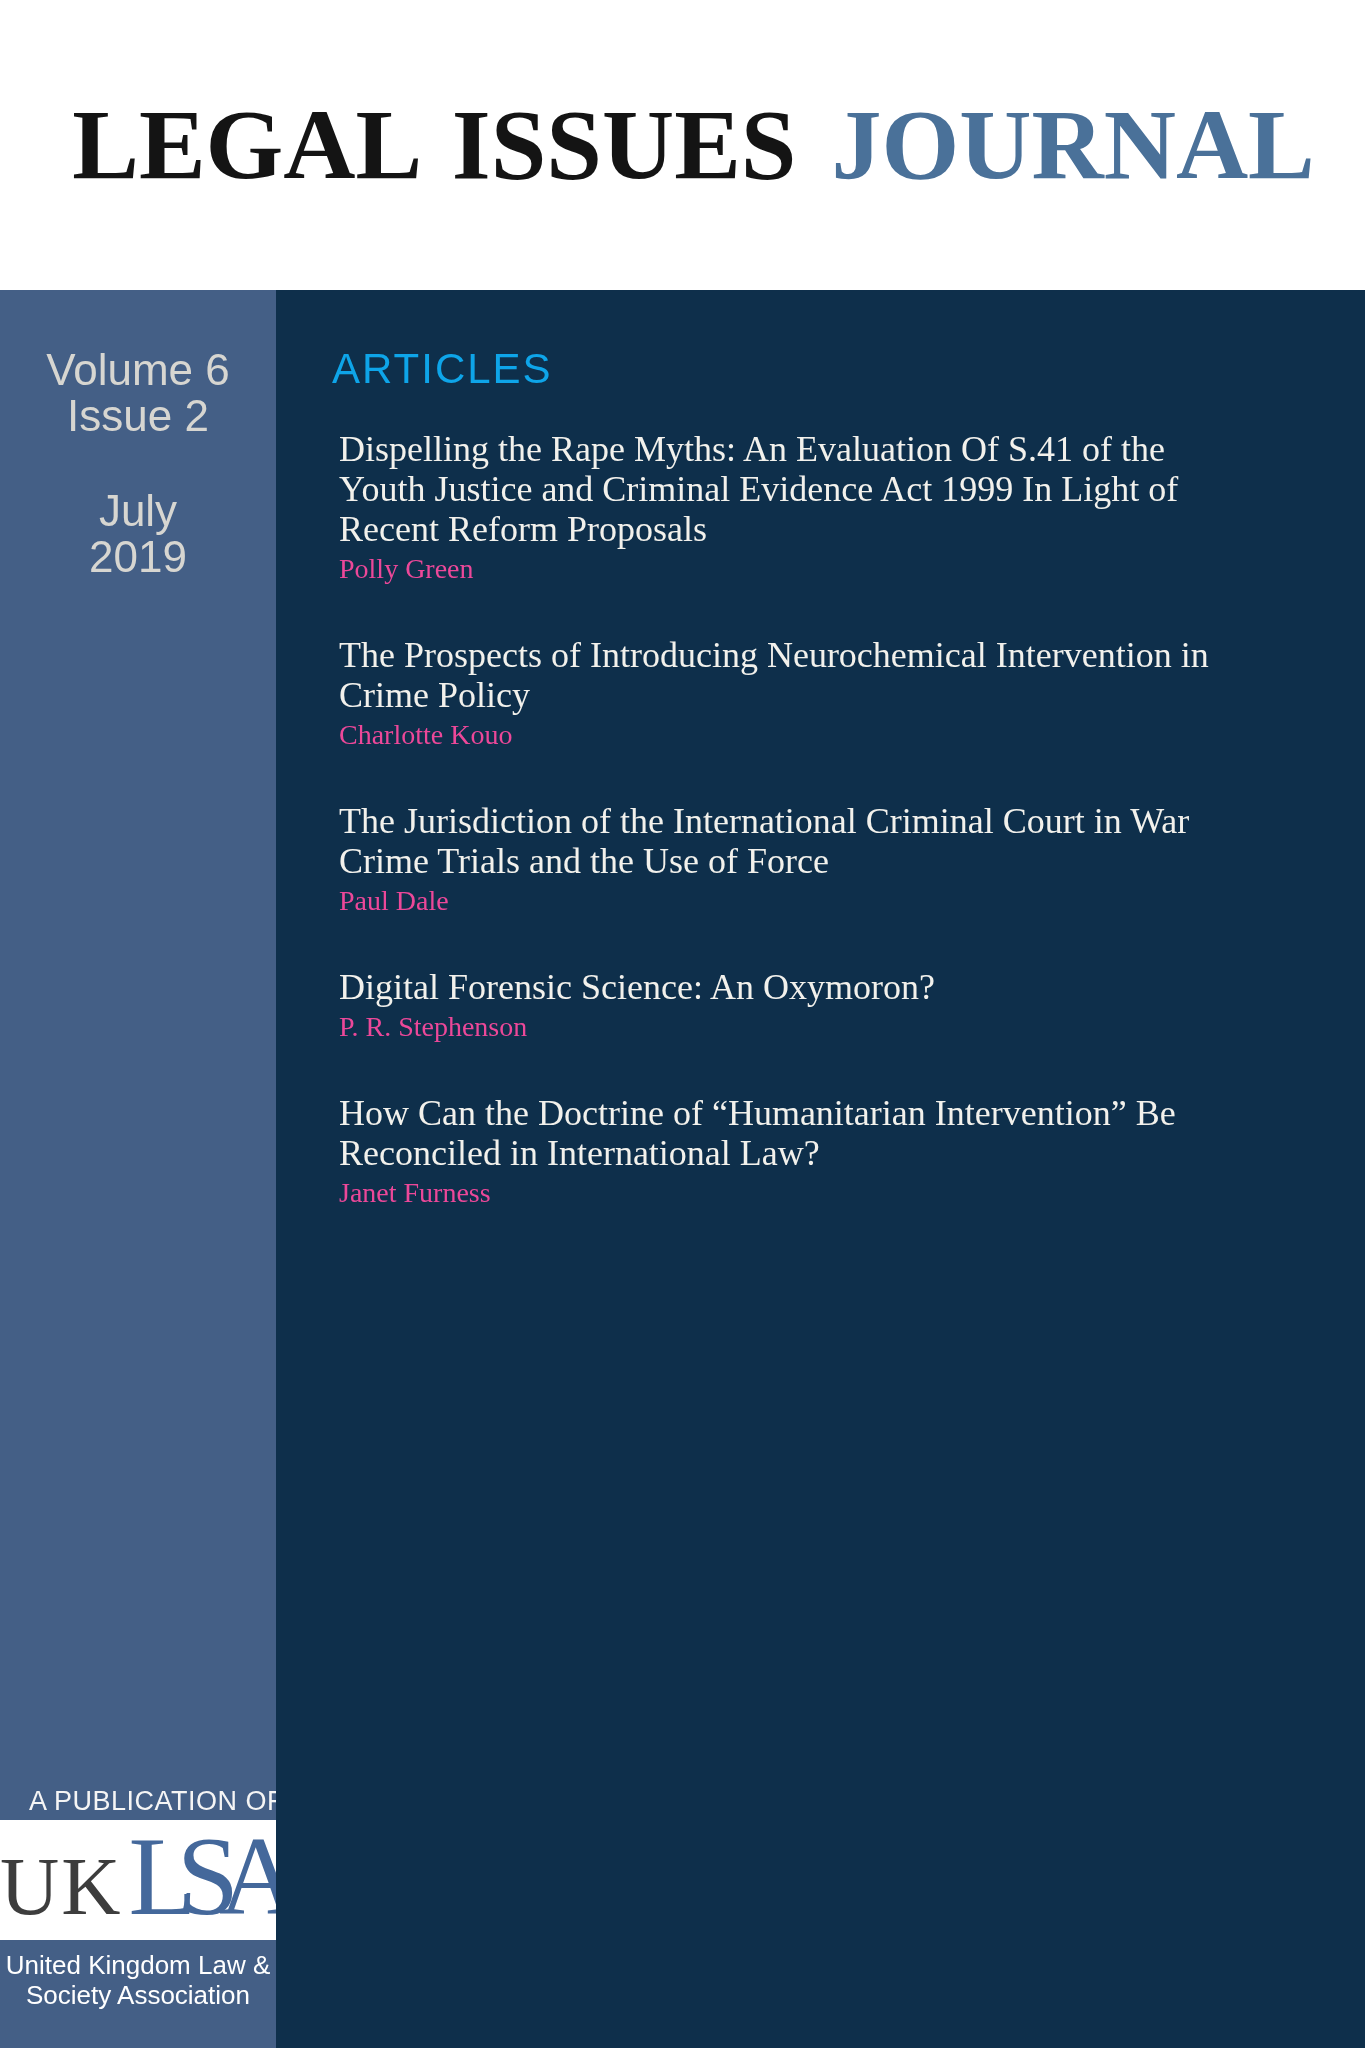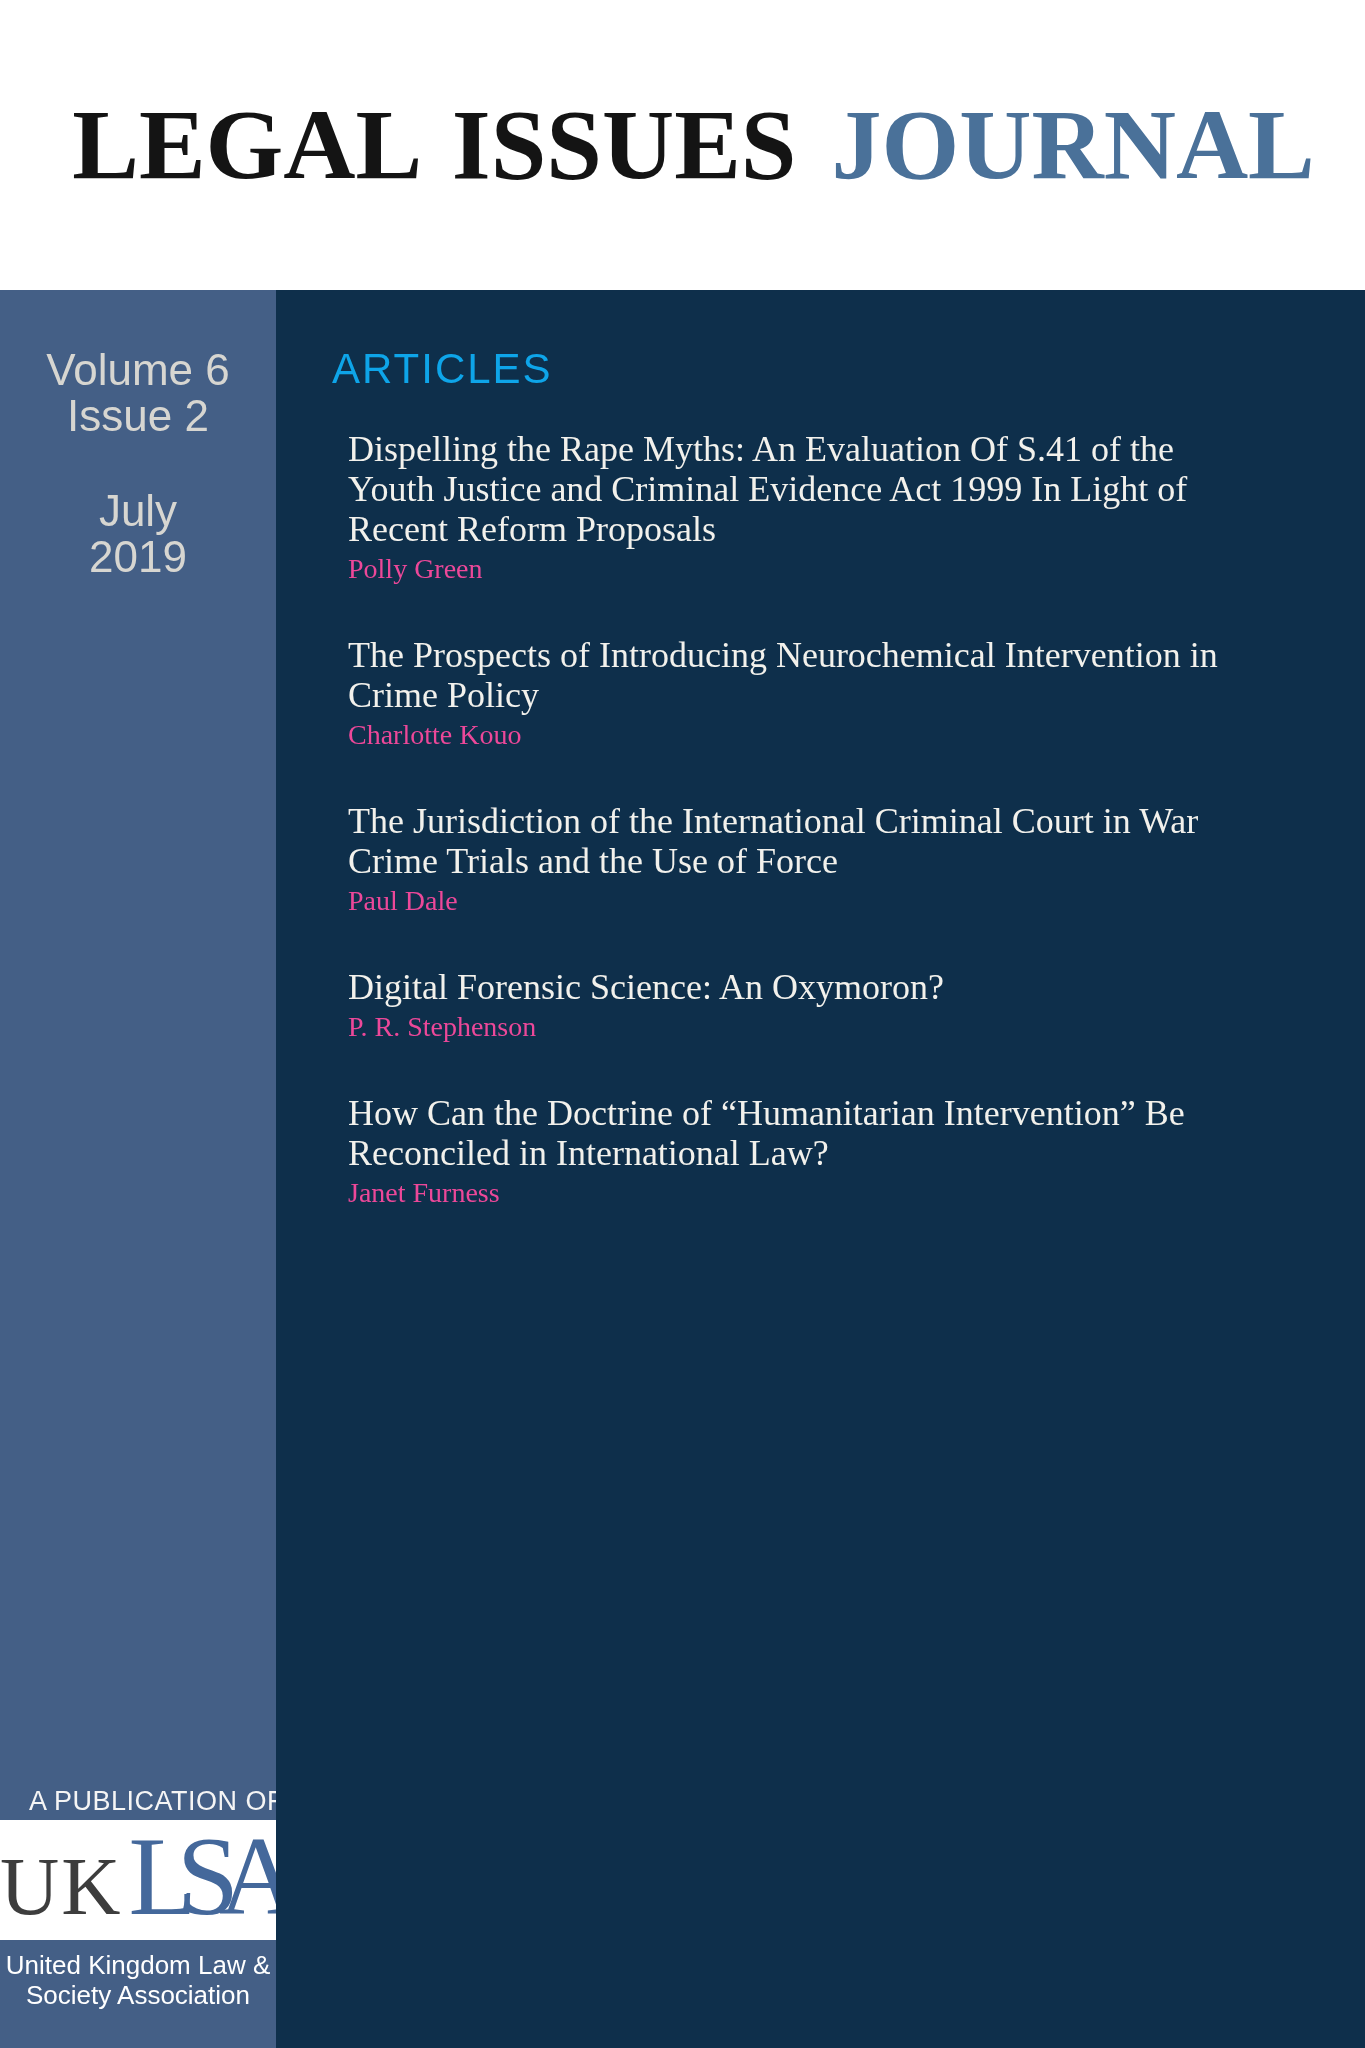--- a/index.html
+++ b/index.html
@@ -114,21 +114,21 @@
   }
   .content h2 {
     margin: 0 0 38px 0;
     font-family: "Liberation Sans", sans-serif;
     font-weight: normal;
     font-size: 42px;
     line-height: 44px;
     letter-spacing: 2px;
     color: #0ea5e9;
   }
-  .article { margin: 0 0 46px 16px; }
+  .article { margin: 0 0 46px 7px; }
   .article h3 {
     margin: 0;
     font-family: "Liberation Serif", serif;
     font-weight: normal;
     font-size: 36px;
     line-height: 40px;
     color: #f2f1ec;
     white-space: pre-line;
   }
   .article p {

